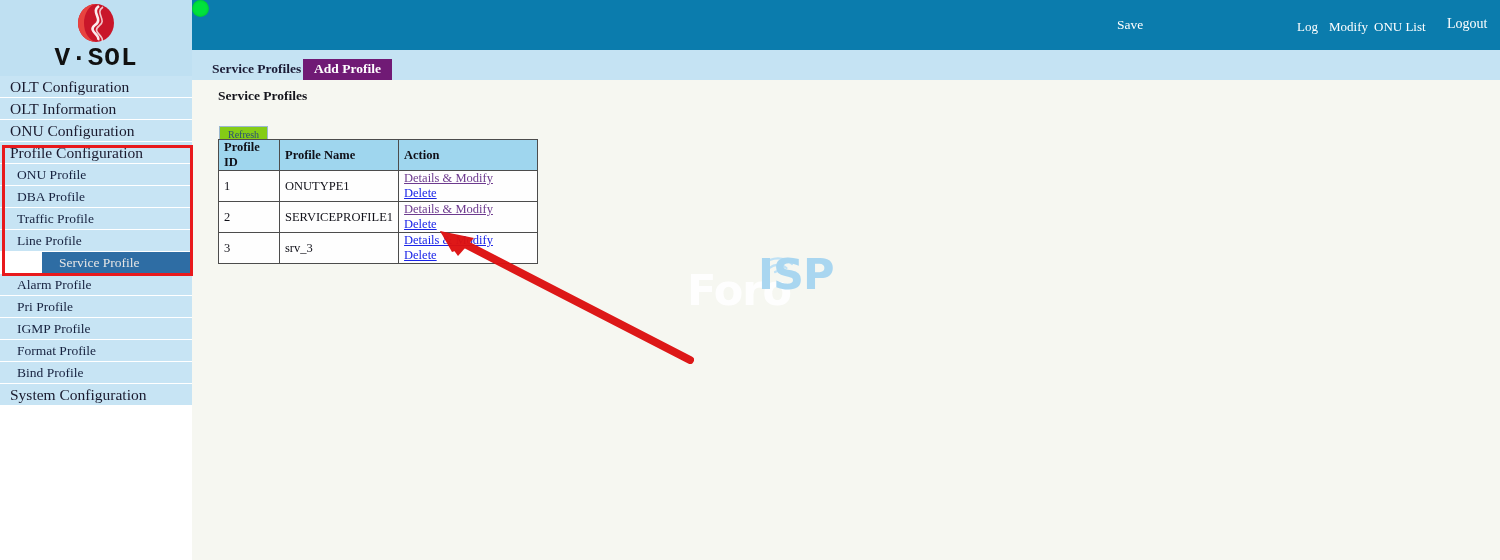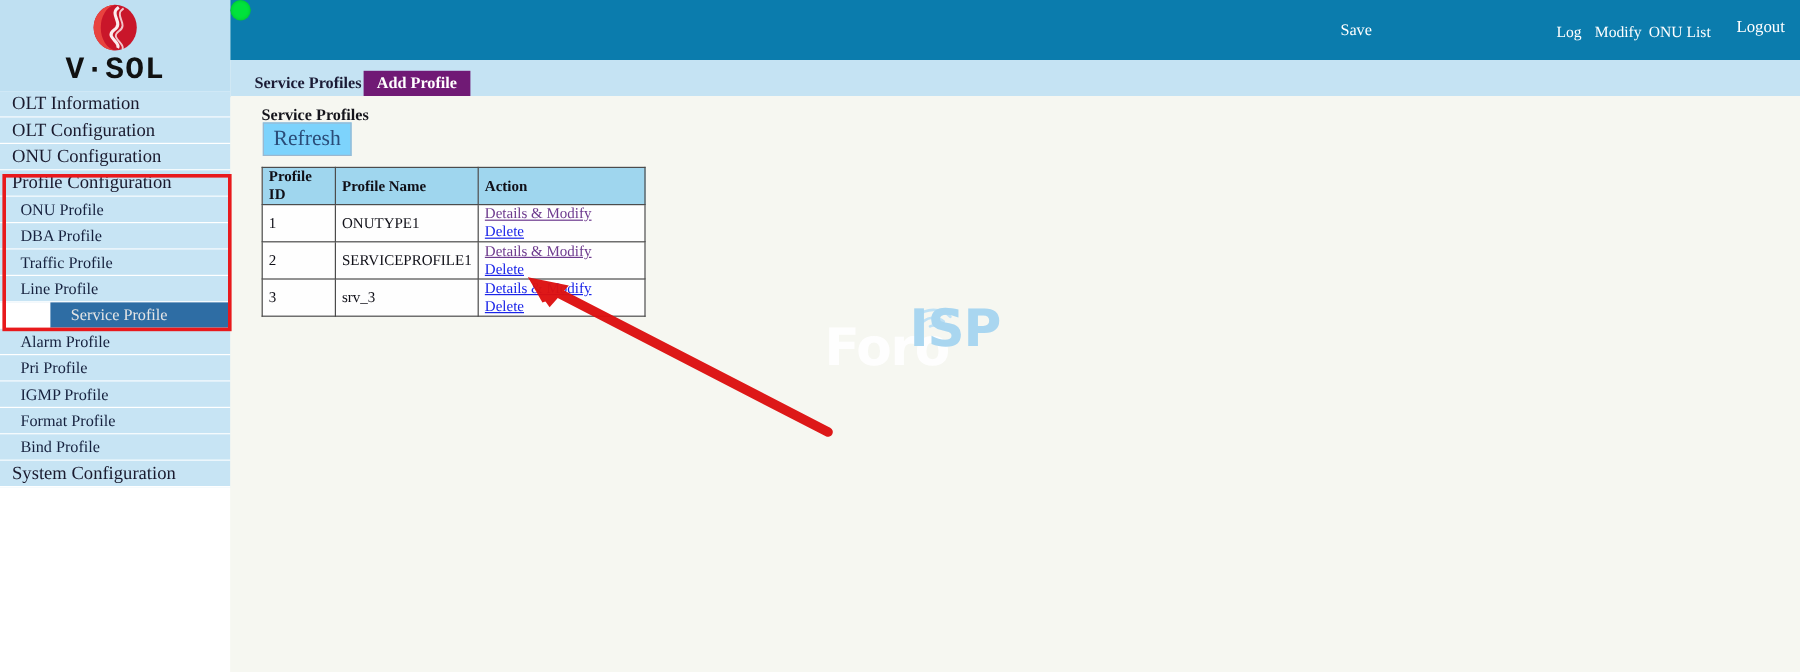--- a/index.html
+++ b/index.html
@@ -171,28 +171,28 @@
   #page-title {
     position: absolute;
     left: 26px; top: 8px;
     font-family: "Liberation Serif", serif;
     font-size: 13.5px;
     font-weight: bold;
     color: #15151c;
   }
   #refresh-button {
     position: absolute;
-    left: 27px; top: 22px;
+    left: 27px; top: 46px;
     box-sizing: border-box;
     padding: 2px 8px 3px 8px;
-    background: #7dd3fc;
+    background: #84cc16;
     border: 1px solid #9bb8cf;
     color: #2a4c78;
     font-family: "Liberation Serif", serif;
-    font-size: 18px;
+    font-size: 10px;
     cursor: pointer;
   }
 
   
   #profiles-table {
     position: absolute;
     left: 26px; top: 59px;
     border-collapse: collapse;
     font-family: "Liberation Serif", serif;
     font-size: 12.5px;
@@ -280,22 +280,22 @@
           <ellipse cx="26" cy="21" rx="18" ry="19" fill="#c9162a"></ellipse>
           <path d="M8 21 A18 19 0 0 1 26 2 A14 19 0 0 0 14 21 A14 19 0 0 0 26 40 A18 19 0 0 1 8 21 Z" fill="#e8433f"></path>
           <path d="M29 4 C20 10 34 17 25 23 C17 29 31 33 28 38" stroke="#ffffff" stroke-width="2.6" fill="none" opacity="0.92"></path>
           <path d="M33 5 C24 11 38 18 29 24 C21 30 35 34 32 39" stroke="#ffffff" stroke-width="1.6" fill="none" opacity="0.75"></path>
         </svg>
       </div>
       <div class="logo-text">V·SOL</div>
     </div>
 
     <div class="sidebar-menu">
+      <div class="menu-top">OLT Configuration</div>
       <div class="menu-top">OLT Information</div>
-      <div class="menu-top">OLT Configuration</div>
       <div class="menu-top">ONU Configuration</div>
       <div class="menu-top">Profile Configuration</div>
       <div class="menu-sub">ONU Profile</div>
       <div class="menu-sub">DBA Profile</div>
       <div class="menu-sub">Traffic Profile</div>
       <div class="menu-sub">Line Profile</div>
       <div class="menu-sub selected">Service Profile</div>
       <div class="menu-sub">Alarm Profile</div>
       <div class="menu-sub">Pri Profile</div>
       <div class="menu-sub">IGMP Profile</div>

